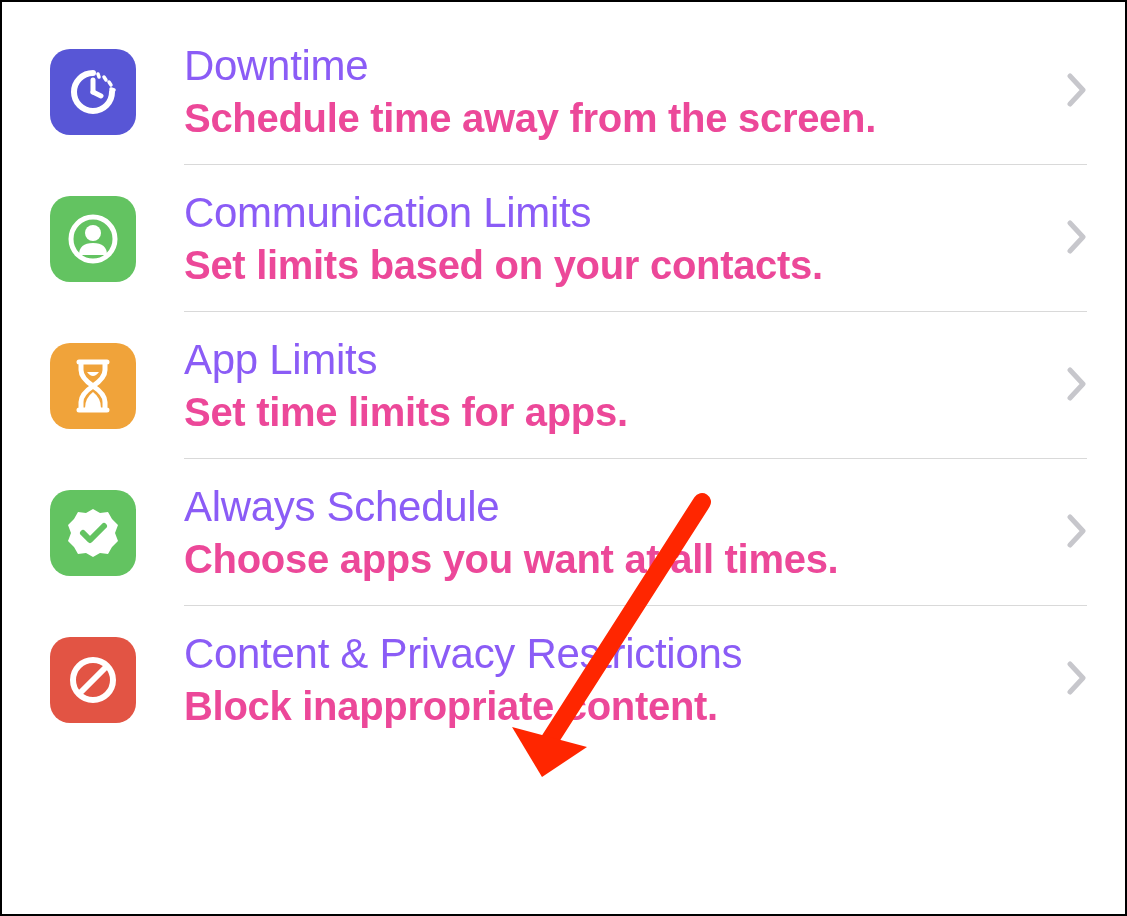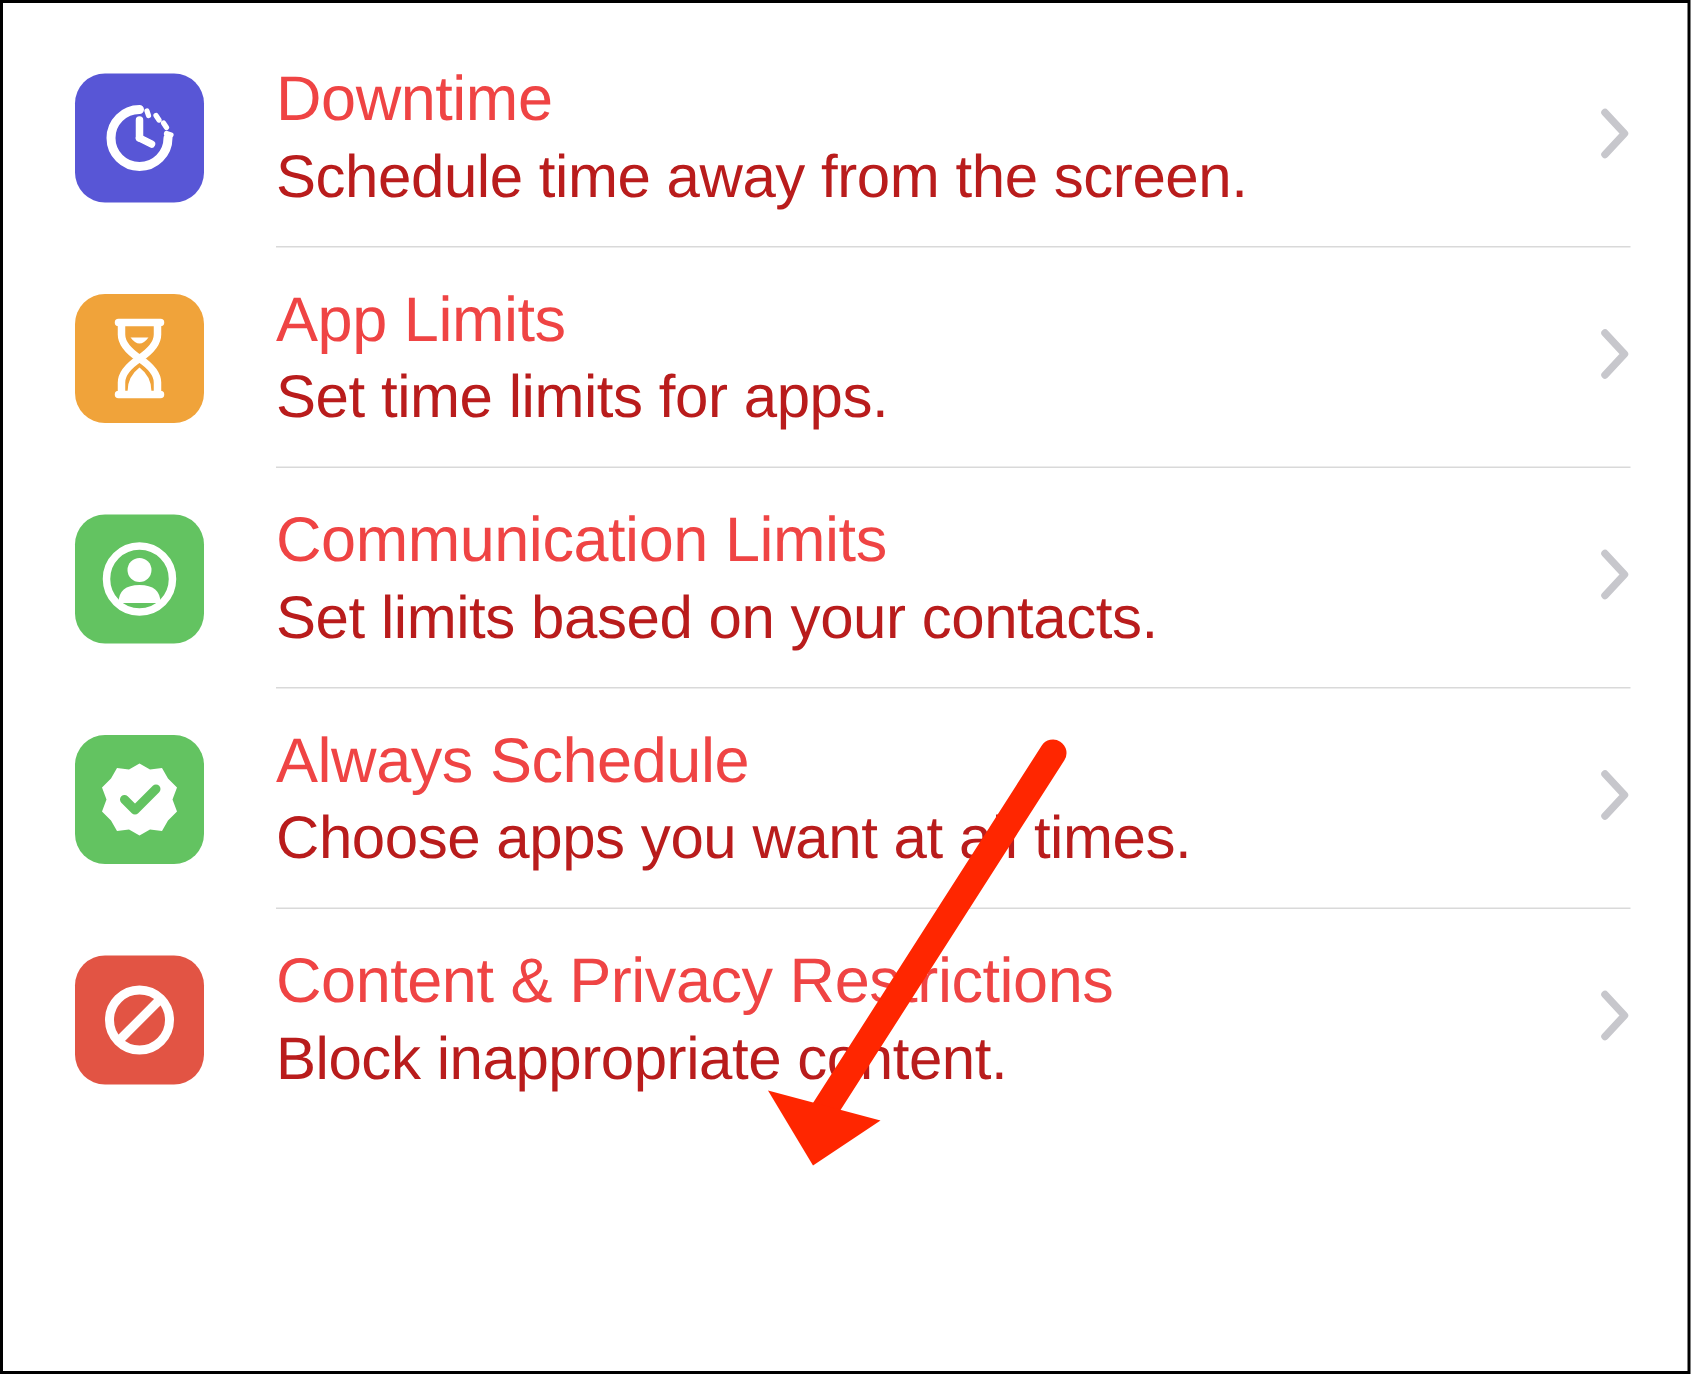--- a/index.html
+++ b/index.html
@@ -54,27 +54,27 @@
     }
     .text-col {
       display: flex;
       flex-direction: column;
       flex: 1;
       gap: 6px;
     }
     .title {
       font-size: 42px;
       font-weight: 400;
-      color: #ef4444;
+      color: #8b5cf6;
       letter-spacing: -0.3px;
     }
     .subtitle {
       font-size: 40px;
-      font-weight: 400;
-      color: #b91c1c;
+      font-weight: 700;
+      color: #ec4899;
       letter-spacing: -0.3px;
     }
     .chevron {
       flex-shrink: 0;
       margin-left: 16px;
     }
     .annotation-arrow {
       position: absolute;
       pointer-events: none;
       z-index: 100;
@@ -105,49 +105,49 @@
         <div class="subtitle">Schedule time away from the screen.</div>
       </div>
       <div class="chevron">
         <svg width="20" height="34" viewBox="0 0 20 34">
             <path d="M3 3 L16 17 L3 31" fill="none" stroke="#c7c7cc" stroke-width="5" stroke-linecap="round" stroke-linejoin="round"></path>
           </svg>
       </div>
     </div>
 
     <div class="row">
+      <div class="icon-wrap" style="background:#63c361">
+        <svg width="56" height="56" viewBox="0 0 56 56">
+          <circle cx="28" cy="28" r="22" fill="none" stroke="#fff" stroke-width="5"></circle>
+          <circle cx="28" cy="22" r="8" fill="#fff"></circle>
+          <path d="M14 44 Q14 32 28 32 Q42 32 42 44" fill="#fff"></path>
+        </svg>
+      </div>
+      <div class="text-col">
+        <div class="title">Communication Limits</div>
+        <div class="subtitle">Set limits based on your contacts.</div>
+      </div>
+      <div class="chevron">
+        <svg width="20" height="34" viewBox="0 0 20 34">
+            <path d="M3 3 L16 17 L3 31" fill="none" stroke="#c7c7cc" stroke-width="5" stroke-linecap="round" stroke-linejoin="round"></path>
+          </svg>
+      </div>
+    </div>
+
+    <div class="row">
       <div class="icon-wrap" style="background:#f0a33a">
         <svg width="40" height="56" viewBox="0 0 40 56">
           <path d="M6 4 H34 M6 52 H34 M8 4 V12 Q8 20 20 28 Q32 20 32 12 V4 M8 52 V44 Q8 36 20 28 Q32 36 32 44 V52" fill="none" stroke="#fff" stroke-width="5" stroke-linecap="round" stroke-linejoin="round"></path>
           <path d="M12 50 Q12 40 20 34 Q28 40 28 50 Z" fill="#fff"></path>
           <path d="M14 14 Q20 22 26 14 Z" fill="#fff"></path>
         </svg>
       </div>
       <div class="text-col">
         <div class="title">App Limits</div>
         <div class="subtitle">Set time limits for apps.</div>
-      </div>
-      <div class="chevron">
-        <svg width="20" height="34" viewBox="0 0 20 34">
-            <path d="M3 3 L16 17 L3 31" fill="none" stroke="#c7c7cc" stroke-width="5" stroke-linecap="round" stroke-linejoin="round"></path>
-          </svg>
-      </div>
-    </div>
-
-    <div class="row">
-      <div class="icon-wrap" style="background:#63c361">
-        <svg width="56" height="56" viewBox="0 0 56 56">
-          <circle cx="28" cy="28" r="22" fill="none" stroke="#fff" stroke-width="5"></circle>
-          <circle cx="28" cy="22" r="8" fill="#fff"></circle>
-          <path d="M14 44 Q14 32 28 32 Q42 32 42 44" fill="#fff"></path>
-        </svg>
-      </div>
-      <div class="text-col">
-        <div class="title">Communication Limits</div>
-        <div class="subtitle">Set limits based on your contacts.</div>
       </div>
       <div class="chevron">
         <svg width="20" height="34" viewBox="0 0 20 34">
             <path d="M3 3 L16 17 L3 31" fill="none" stroke="#c7c7cc" stroke-width="5" stroke-linecap="round" stroke-linejoin="round"></path>
           </svg>
       </div>
     </div>
 
     <div class="row">
       <div class="icon-wrap" style="background:#63c361">

